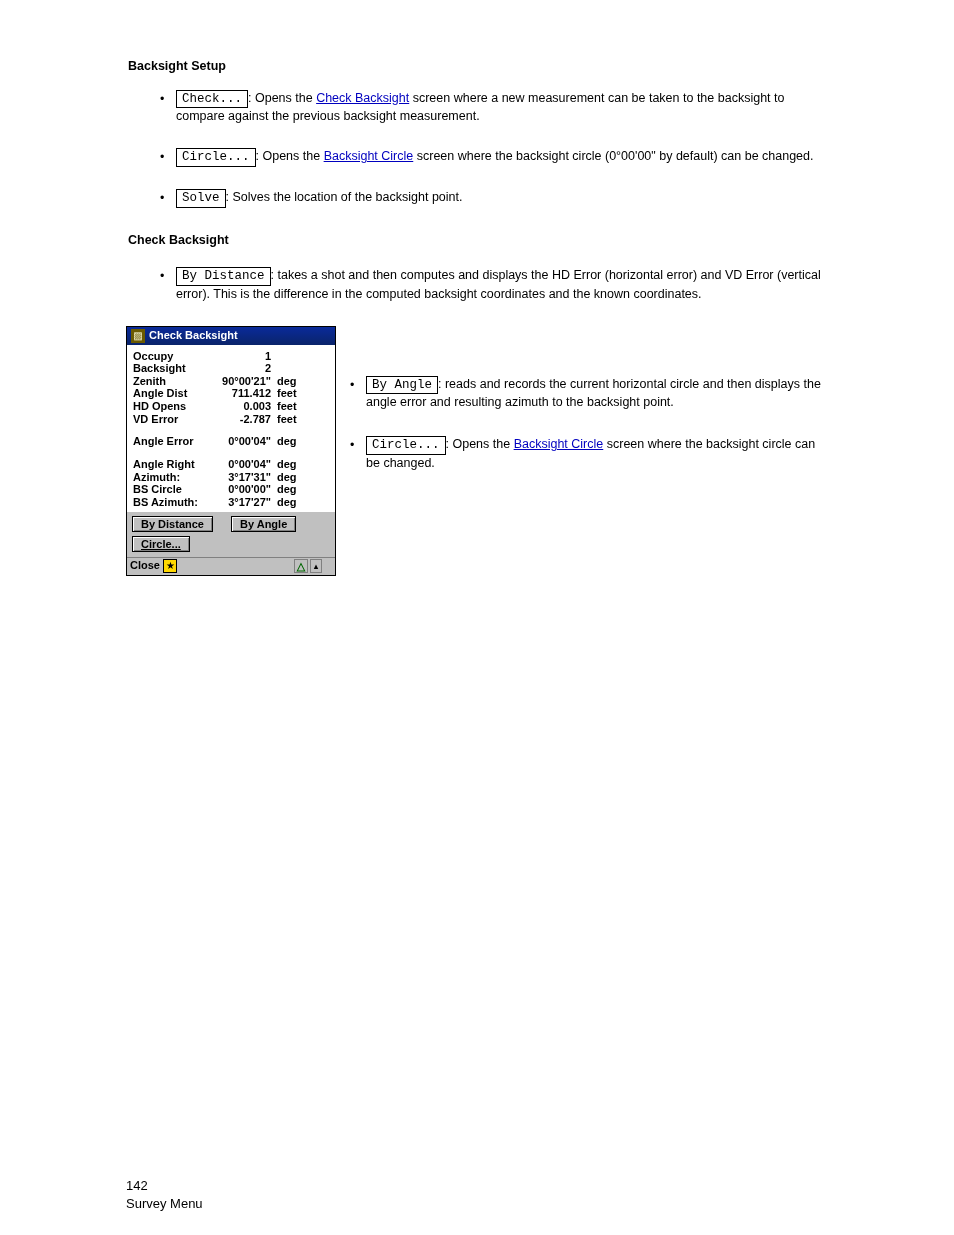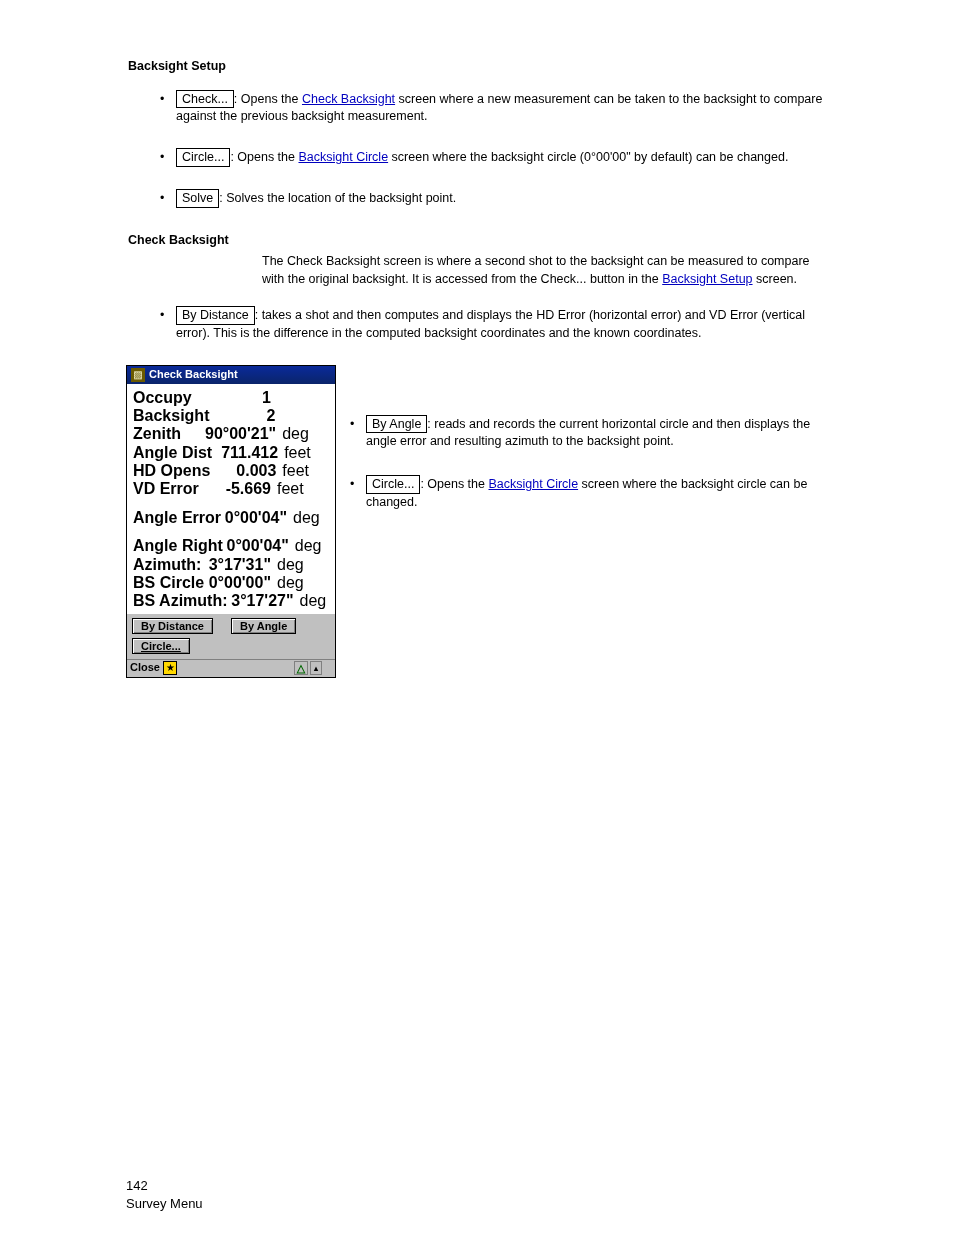--- a/index.html
+++ b/index.html
@@ -27,21 +27,21 @@
     flex: 0 0 50px;
     text-align: left;
     padding-left: 34px;
     padding-top: 1px;
   }
   .bullet-body { flex: 1 1 auto; }
   .btn-label {
     display: inline-block;
     border: 1px solid #000;
     padding: 0 5px;
-    font-family: Liberation Sans, sans-serif;
+    font-family: Liberation Mono, monospace;
     background: #fff;
     line-height: 1.35;
     vertical-align: baseline;
     text-align: center;
   }
   .link {
     color: #0000bf;
     text-decoration: underline;
   }
   .indent-block { margin-left: 136px; }
@@ -79,31 +79,31 @@
   .titlebar .ticon {
     width: 14px; height: 14px;
     background: #6b5a00;
     display:flex;align-items:center;justify-content:center;
     font-size:10px;color:#ffd;
     margin-right:4px;
   }
   .titlebar .ttext { font-size: 11px; font-weight: bold; }
   .winbody {
     padding: 5px 6px 2px 6px;
-    font-size: 16px;
+    font-size: 11px;
     background: #fff;
   }
   .row {
     display: flex;
     line-height: 1.15;
     white-space: nowrap;
   }
   .row .lbl  { flex: 0 0 72px; font-weight: bold; }
   .row .val  { flex: 0 0 66px; text-align: right; font-weight: bold; }
-  .row .unit { flex: 0 0 30px; padding-left: 6px; font-weight: normal; }
+  .row .unit { flex: 0 0 30px; padding-left: 6px; font-weight: bold; }
   .row-gap { height: 10px; }
   .btnrow {
     background:#c0c0c0;
     border-top:1px solid #fff;
     padding:4px 5px;
     display:flex;
     gap:18px;
   }
   .btnrow.second { padding-top:0; padding-bottom:5px; border-top:none; }
   .winbtn {
@@ -168,23 +168,20 @@
         <div class="bullet">•</div>
         <div class="bullet-body"><span class="btn-label">Circle...</span><span>: Opens the </span><a class="link" href="#">Backsight Circle</a><span> screen where the backsight circle (0°00'00" by default) can be changed.</span></div>
       </div>
       <div class="bullet-block">
         <div class="bullet">•</div>
         <div class="bullet-body"><span class="btn-label">Solve</span><span>: Solves the location of the backsight point.</span><span></span></div>
       </div>
     </div>
 
   <div style="margin:24px 0 0 2px; font-weight:bold">Check Backsight</div>
-  <div class="indent-block" style="margin-top:4px;">
-    <span>The Check Backsight screen is where a second shot to the backsight can be measured to compare with the original backsight. It is accessed from the Check... button in the </span><a href="#" class="link">Backsight Setup</a><span> screen.</span>
-  </div>
 
   <div class="bullet-block" style="margin-top:18px;">
     <div class="bullet">•</div>
     <div class="bullet-body">
       <span class="btn-label">By Distance</span><span>: takes a shot and then computes and displays the HD Error (horizontal error) and VD Error (vertical error). This is the difference in the computed backsight coordinates and the known coordinates.</span>
     </div>
   </div>
 
   <div class="twocol">
     <div class="left">
@@ -214,21 +211,21 @@
               <span class="val">711.412</span>
               <span class="unit">feet</span>
             </div>
             <div class="row">
               <span class="lbl">HD Opens</span>
               <span class="val">0.003</span>
               <span class="unit">feet</span>
             </div>
             <div class="row">
               <span class="lbl">VD Error</span>
-              <span class="val">-5.669</span>
+              <span class="val">-2.787</span>
               <span class="unit">feet</span>
             </div>
             <div class="row-gap"></div>
             <div class="row">
               <span class="lbl">Angle Error</span>
               <span class="val">0°00'04"</span>
               <span class="unit">deg</span>
             </div>
             <div class="row-gap"></div>
             <div class="row">

